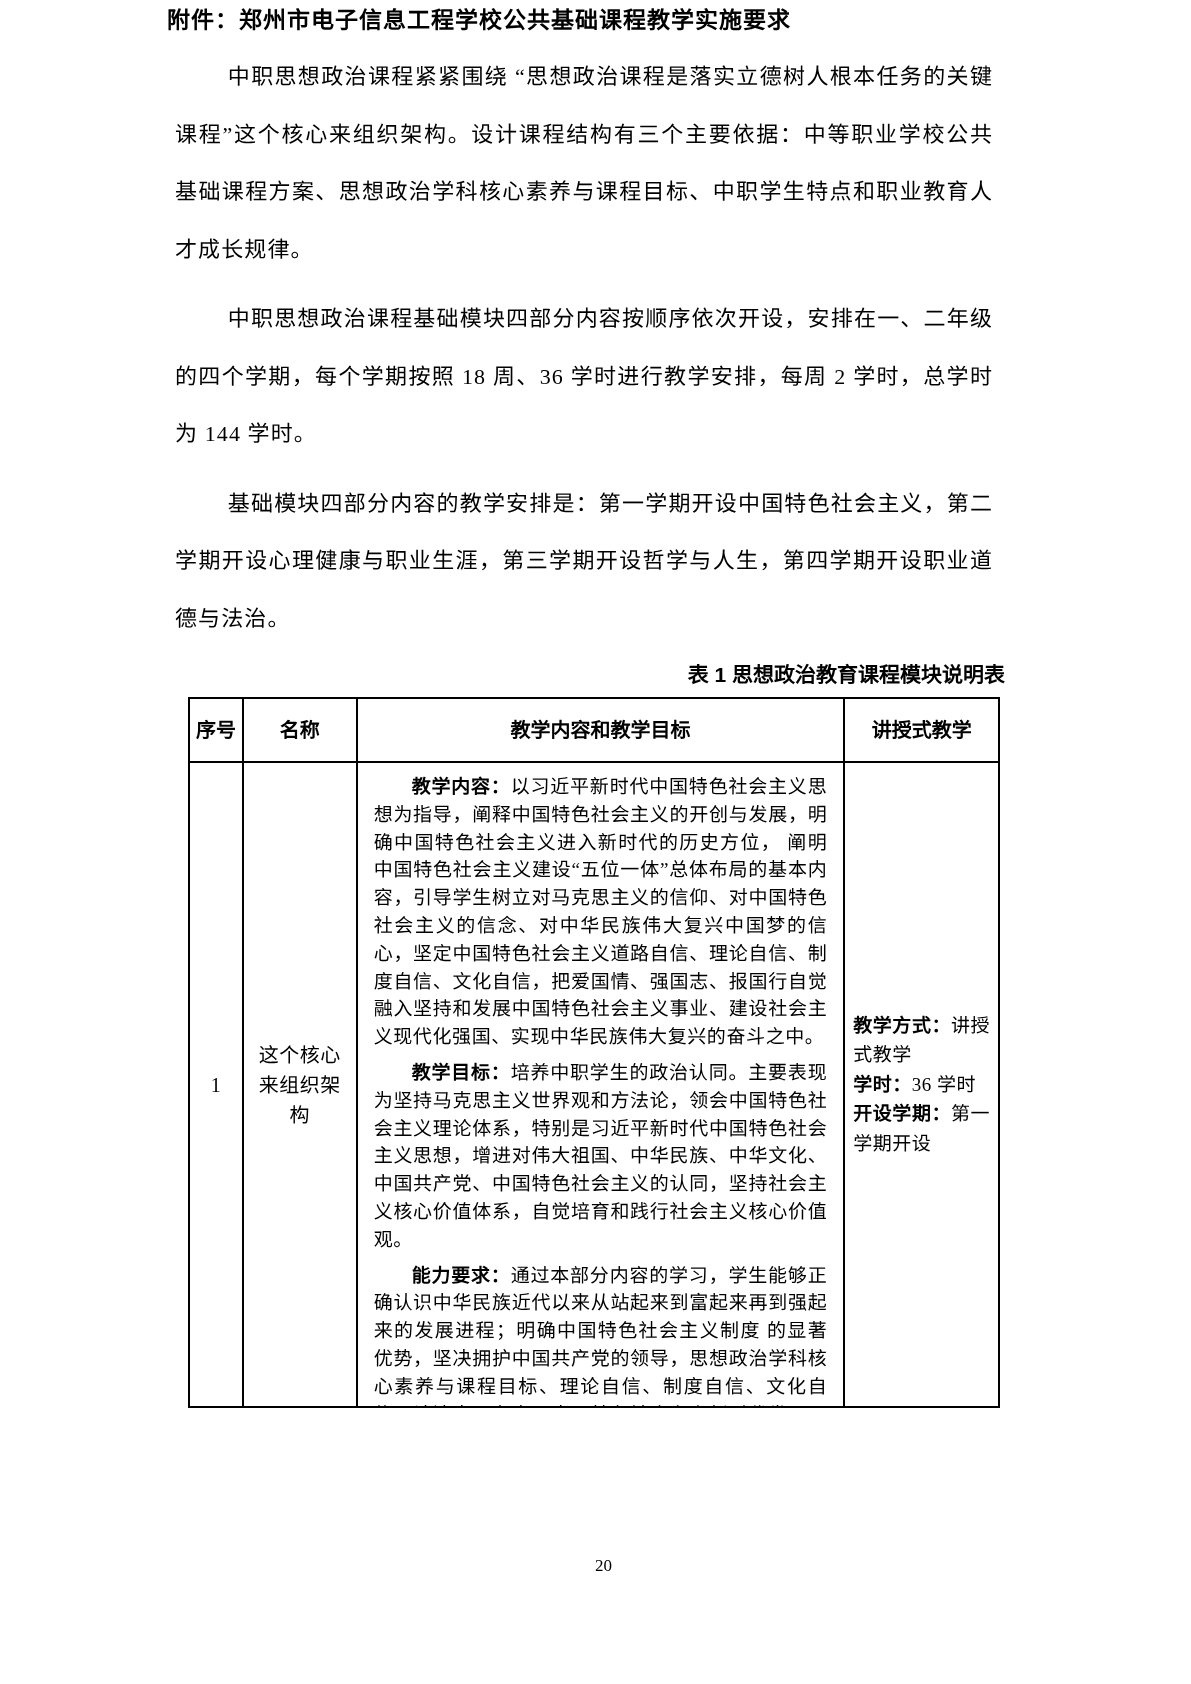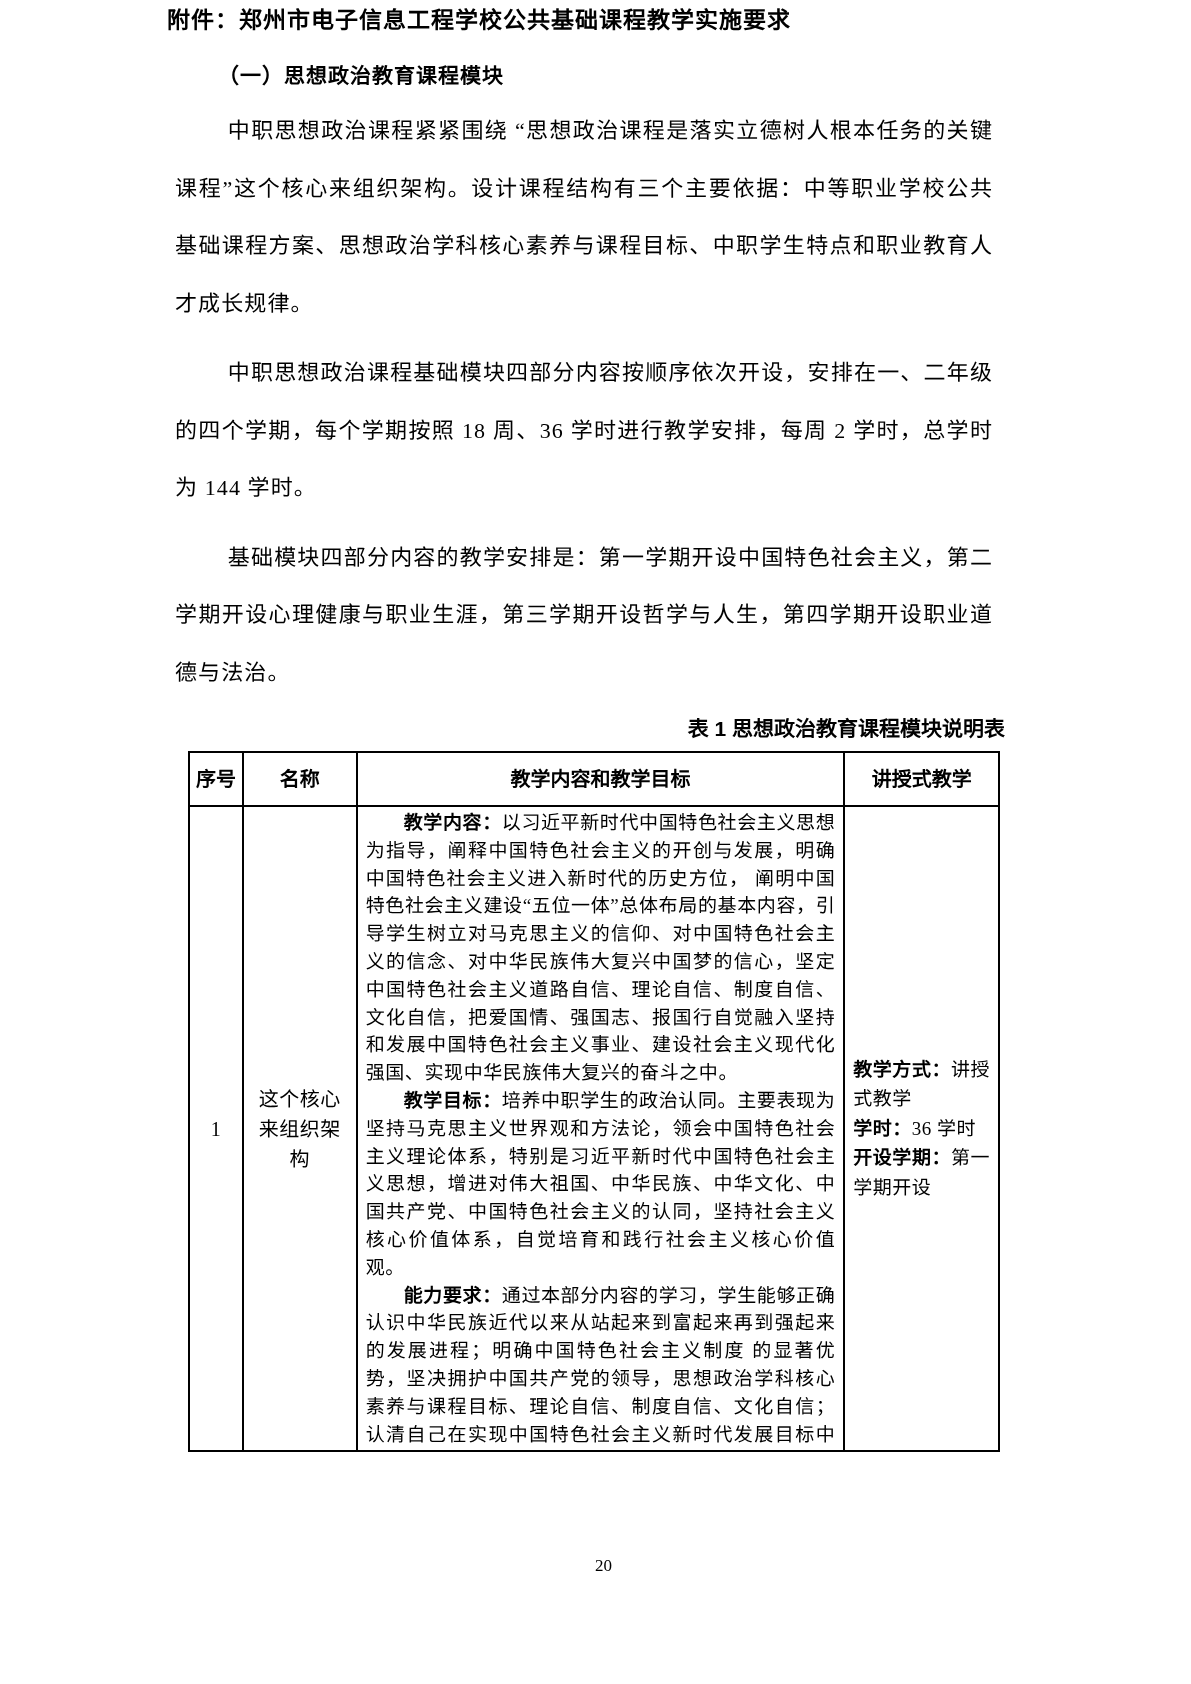--- a/index.html
+++ b/index.html
@@ -68,41 +68,41 @@
     border: 2px solid #000;
     box-sizing: border-box;
   }
   .course-table th {
     font-family: "Liberation Serif", serif;
     font-weight: bold;
     font-size: 20px;
     line-height: 26px;
     text-align: center;
     vertical-align: middle;
-    height: 54px;
+    height: 64px;
     padding: 2px 4px;
   }
   td.cell-index, td.cell-name {
     text-align: center;
     vertical-align: middle;
     font-size: 20px;
     line-height: 30px;
     padding: 0 10px;
     letter-spacing: 0.5px;
   }
   td.cell-content {
     vertical-align: top;
     padding: 2px 8px 0 8px;
   }
   .cell-clip {
     height: 641px;
     overflow: hidden;
   }
   .cell-clip p {
-    margin: 0;
+    margin: 8px;
     font-size: 19px;
     line-height: 27.8px;
     letter-spacing: 0.6px;
     text-align: justify;
     text-indent: 2em;
   }
   .cell-clip p b { font-weight: bold; }
   td.cell-req {
     vertical-align: middle;
     padding: 0 8px;
@@ -124,21 +124,20 @@
   }
 </style>
 </head>
 <body>
 
 <div class="page">
   <div class="content">
 
     <h1 class="doc-title">附件：郑州市电子信息工程学校公共基础课程教学实施要求</h1>
 
-    <h2 class="section-heading">（一）思想政治教育课程模块</h2>
 
     <div class="body-text">
       <p>中职思想政治课程紧紧围绕 “思想政治课程是落实立德树人根本任务的关键课程”这个核心来组织架构。设计课程结构有三个主要依据：中等职业学校公共基础课程方案、思想政治学科核心素养与课程目标、中职学生特点和职业教育人才成长规律。</p>
       <p>中职思想政治课程基础模块四部分内容按顺序依次开设，安排在一、二年级的四个学期，每个学期按照 18 周、36 学时进行教学安排，每周 2 学时，总学时为 144 学时。</p>
       <p>基础模块四部分内容的教学安排是：第一学期开设中国特色社会主义，第二学期开设心理健康与职业生涯，第三学期开设哲学与人生，第四学期开设职业道德与法治。</p>
     </div>
 
     <div class="table-title">表 1 思想政治教育课程模块说明表</div>
 
     <table class="course-table">

